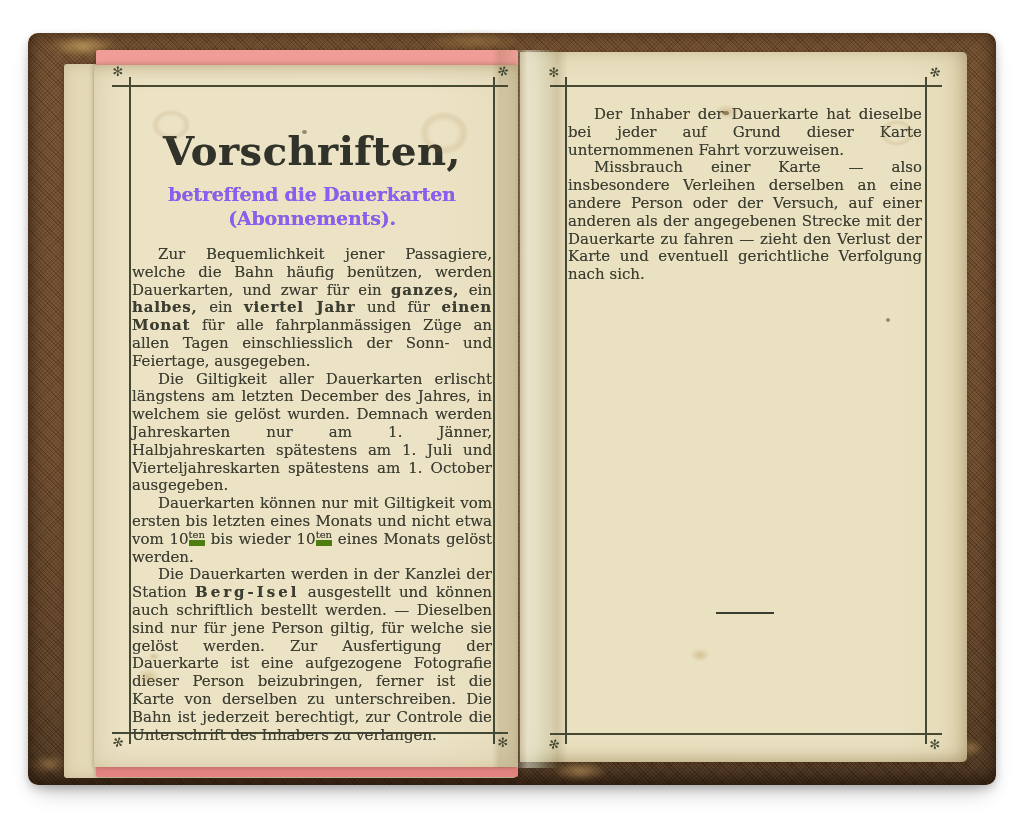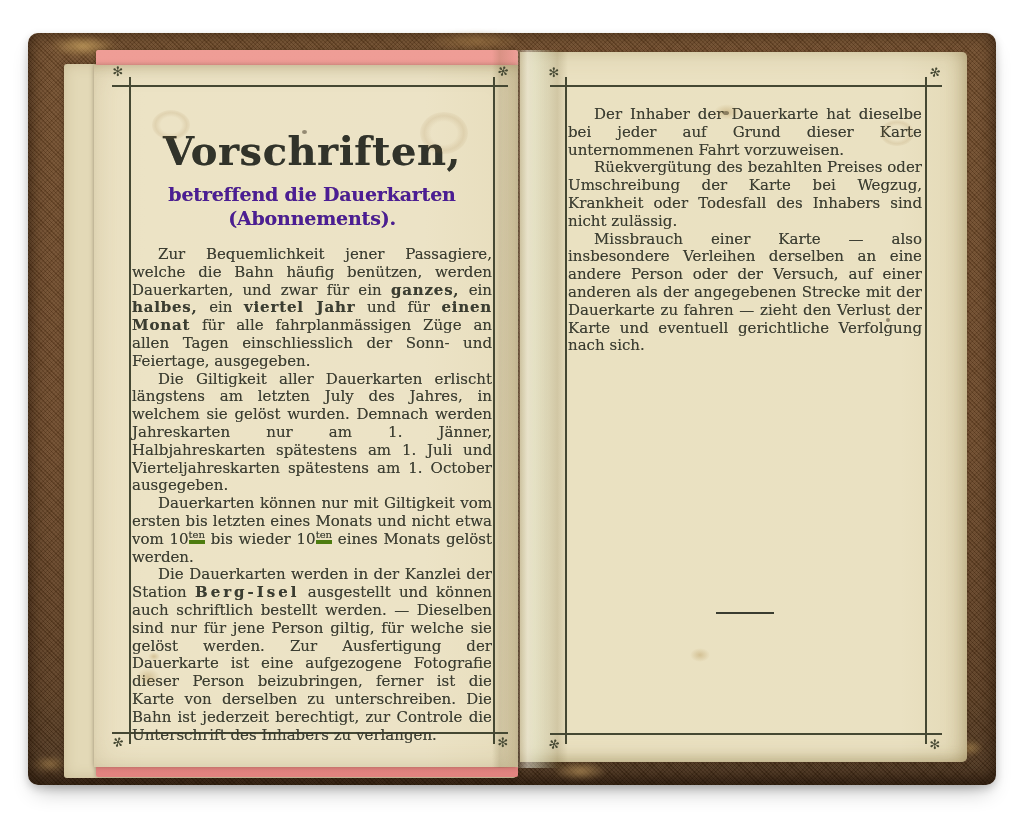--- a/index.html
+++ b/index.html
@@ -72,27 +72,27 @@
 
   
   .ink{color:#3b3d31;text-shadow:0 0 0.5px rgba(59,61,49,0.55);}
   .left-text{position:absolute;left:132px;top:128px;width:360px;}
   .page-title{
     font-size:40px;font-weight:bold;text-align:center;letter-spacing:0.5px;
     color:#31332a;margin:0 0 8px 0;line-height:46px;
   }
   .page-subtitle{
     font-size:19px;font-weight:bold;text-align:center;letter-spacing:-0.2px;
-    color:#4c1d95;margin:0 0 16px 0;line-height:24px;
+    color:#8b5cf6;margin:0 0 16px 0;line-height:24px;
   }
   .body-col{font-size:15px;line-height:17.8px;text-align:justify;hyphens:auto;}
   .body-p{margin:0;text-indent:26px;}
   .right-text{position:absolute;left:568px;top:106px;width:354px;}
   .bterm{font-weight:bold;letter-spacing:0.8px;}
-  .sup{vertical-align:super;font-size:10px;line-height:0;border-bottom:4px solid #4d7c0f;}
+  .sup{vertical-align:super;font-size:10px;line-height:0;border-bottom:6px solid #4d7c0f;}
   .spaced{letter-spacing:3px;font-weight:bold;}
   .end-rule{position:absolute;left:716px;top:612px;width:58px;height:2px;background:#3a3c30;}
   .imprint{
     position:absolute;left:557px;top:744px;width:386px;text-align:center;
     font-family:"DejaVu Sans", sans-serif;font-weight:bold;font-size:11.5px;
     letter-spacing:0.4px;word-spacing:2px;color:#3f4134;
   }
 
   
   .stain{position:absolute;border-radius:50%;pointer-events:none;}
@@ -136,29 +136,28 @@
   <span class="orn" style="left:545px;top:64px;">✻</span>
   <span class="orn tilt" style="left:926px;top:64px;">✻</span>
   <span class="orn tilt" style="left:545px;top:736px;">✻</span>
   <span class="orn" style="left:926px;top:736px;">✻</span>
 
   <div class="left-text ink">
     <h1 class="page-title">Vorschriften,</h1>
     <h2 class="page-subtitle">betreffend die Dauerkarten (Abonnements).</h2>
     <div class="body-col">
       <p class="body-p"><span>Zur Bequemlichkeit jener Passagiere, welche die Bahn häufig benützen, werden Dauerkarten, und zwar für ein </span><span class="bterm">ganzes,</span><span> ein </span><span class="bterm">halbes,</span><span> ein </span><span class="bterm">viertel Jahr</span><span> und für </span><span class="bterm">einen Monat</span><span> für alle fahrplanmässigen Züge an allen Tagen einschliesslich der Sonn- und Feiertage, ausgegeben.</span></p>
-      <p class="body-p">Die Giltigkeit aller Dauerkarten erlischt längstens am letzten July des Jahres, in welchem sie gelöst wurden. Demnach werden Jahreskarten nur am 1. Jänner, Halbjahreskarten spätestens am 1. Juli und Vierteljahreskarten spätestens am 1. October ausgegeben.</p>
+      <p class="body-p">Die Giltigkeit aller Dauerkarten erlischt längstens am letzten December des Jahres, in welchem sie gelöst wurden. Demnach werden Jahreskarten nur am 1. Jänner, Halbjahreskarten spätestens am 1. Juli und Vierteljahreskarten spätestens am 1. October ausgegeben.</p>
       <p class="body-p"><span>Dauerkarten können nur mit Giltigkeit vom ersten bis letzten eines Monats und nicht etwa vom 10</span><span class="sup">ten</span><span> bis wieder 10</span><span class="sup">ten</span><span> eines Monats gelöst werden.</span></p>
       <p class="body-p"><span>Die Dauerkarten werden in der Kanzlei der Station </span><span class="spaced">Berg-Isel</span><span> ausgestellt und können auch schriftlich bestellt werden. — Dieselben sind nur für jene Person giltig, für welche sie gelöst werden. Zur Ausfertigung der Dauerkarte ist eine aufgezogene Fotografie dieser Person beizubringen, ferner ist die Karte von derselben zu unterschreiben. Die Bahn ist jederzeit berechtigt, zur Controle die Unterschrift des Inhabers zu verlangen.</span></p>
     </div>
   </div>
 
   <div class="right-text ink body-col">
     <p class="body-p">Der Inhaber der Dauerkarte hat dieselbe bei jeder auf Grund dieser Karte unternommenen Fahrt vorzuweisen.</p>
-    <p class="body-p">Rüekvergütung des bezahlten Preises oder Umschreibung der Karte bei Wegzug, Krankheit oder Todesfall des Inhabers sind nicht zulässig.</p>
     <p class="body-p">Missbrauch einer Karte — also insbesondere Verleihen derselben an eine andere Person oder der Versuch, auf einer anderen als der angegebenen Strecke mit der Dauerkarte zu fahren — zieht den Verlust der Karte und eventuell gerichtliche Verfolgung nach sich.</p>
   </div>
 
   <div class="end-rule"></div>
 
   <div class="stain ring" style="left:152px;top:110px;width:38px;height:30px;"></div>
   <div class="stain ring" style="left:420px;top:112px;width:48px;height:42px;"></div>
   <div class="stain spot" style="left:136px;top:668px;width:24px;height:18px;"></div>
   <div class="stain spot" style="left:148px;top:652px;width:12px;height:9px;"></div>
   <div class="stain spot" style="left:714px;top:104px;width:26px;height:16px;"></div>

